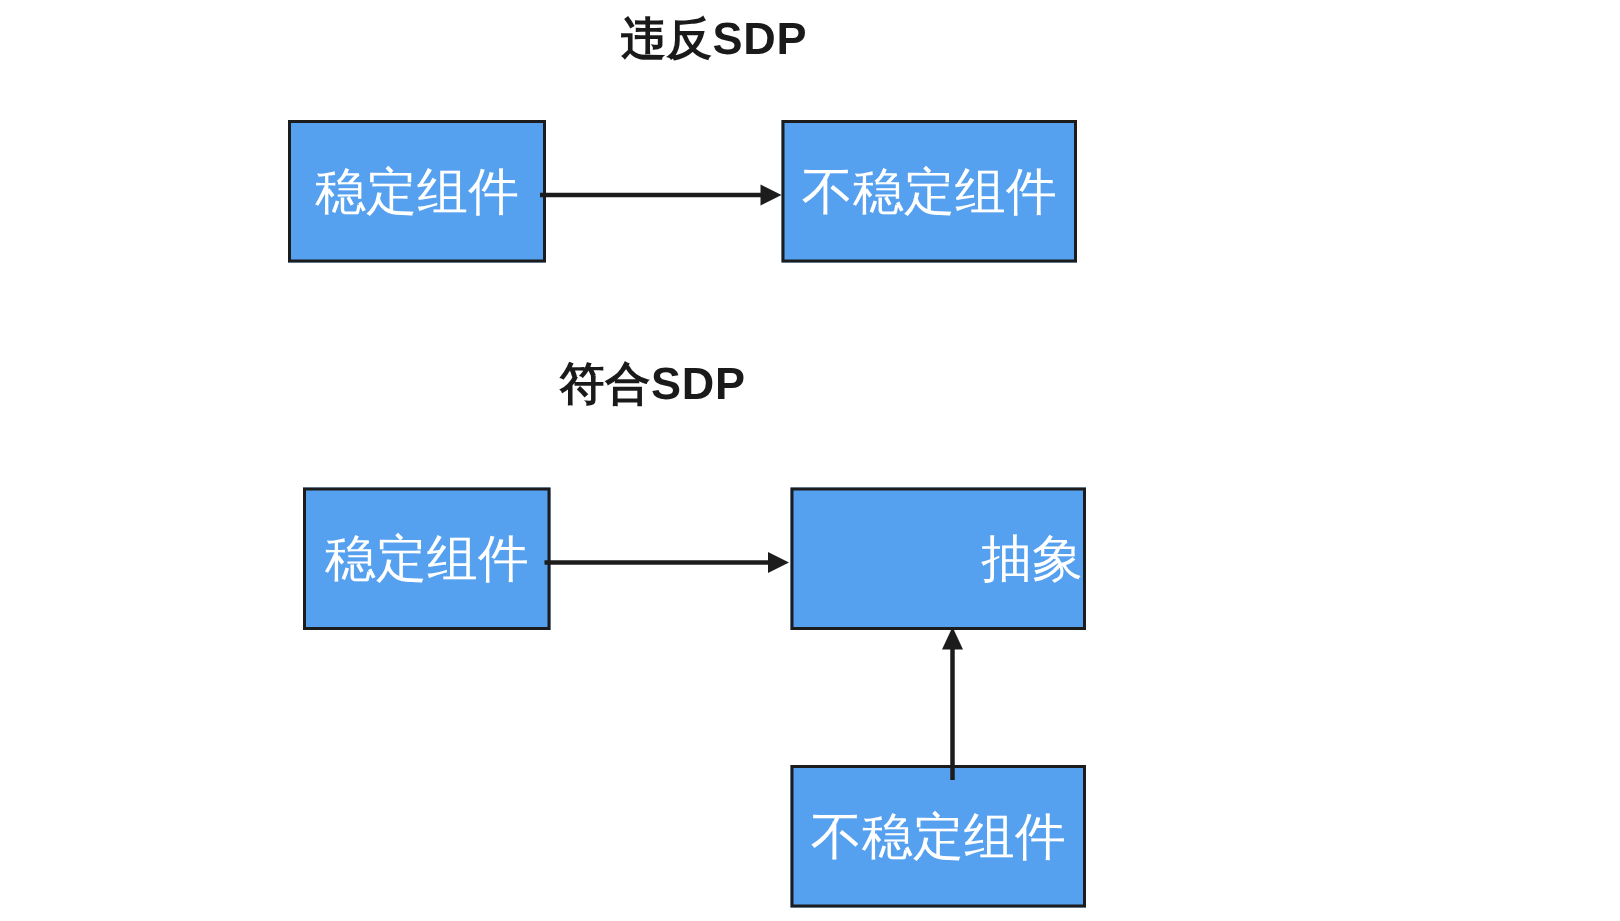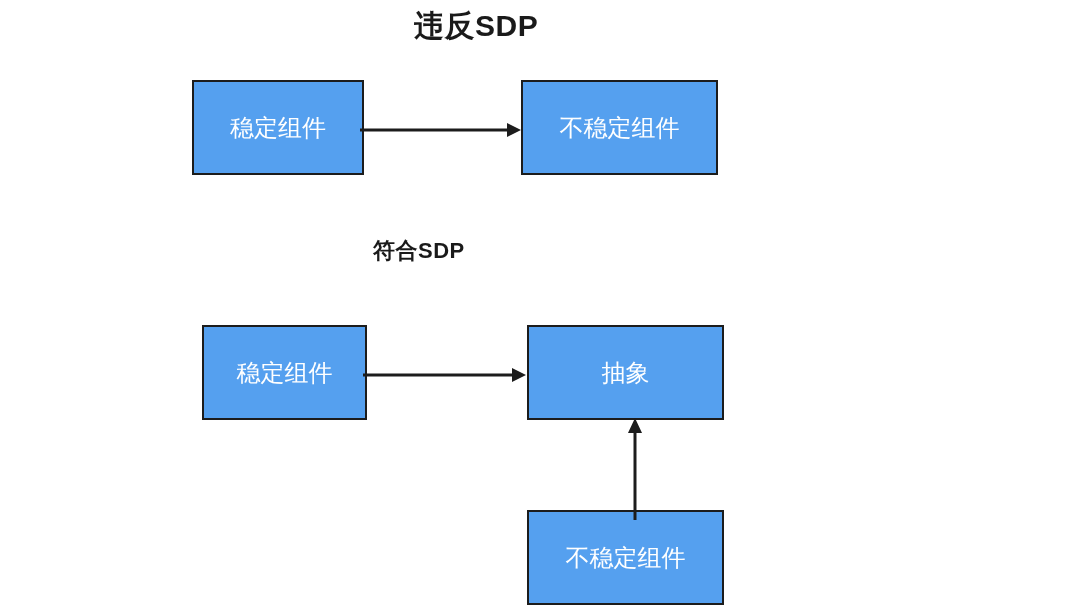--- a/index.html
+++ b/index.html
@@ -29,32 +29,32 @@
   }
   #title-violate {
     left: 370px;
     top: 6px;
     font-size: 30px;
     margin-left: 44px;
   }
   #title-comply {
     left: 373px;
     top: 236px;
-    font-size: 22px;
+    font-size: 30px;
   }
   .box {
     position: absolute;
     box-sizing: border-box;
     background: #55a0ef;
     border: 2px solid #1c1c1c;
     display: flex;
     align-items: center;
     justify-content: center;
     color: #ffffff;
-    font-size: 24px;
+    font-size: 34px;
     white-space: nowrap;
   }
   #box-stable-1 {
     left: 192px;
     top: 80px;
     width: 172px;
     height: 95px;
   }
   #box-unstable-1 {
     left: 521px;
@@ -66,20 +66,21 @@
     left: 202px;
     top: 325px;
     width: 165px;
     height: 95px;
   }
   #box-abstract {
     left: 527px;
     top: 325px;
     width: 197px;
     height: 95px;
+    justify-content: flex-end;
   }
   #box-unstable-2 {
     left: 527px;
     top: 510px;
     width: 197px;
     height: 95px;
   }
   .arrow-svg {
     position: absolute;
     overflow: visible;

